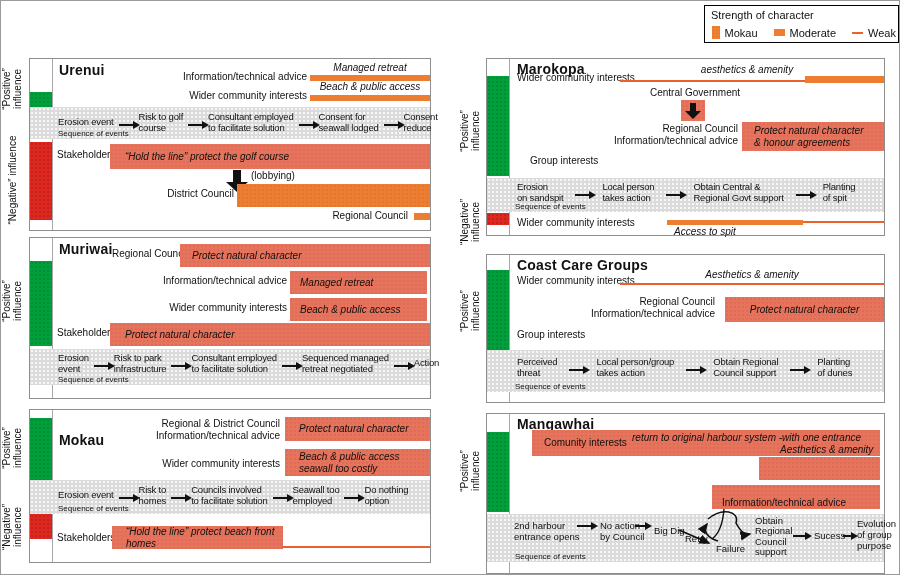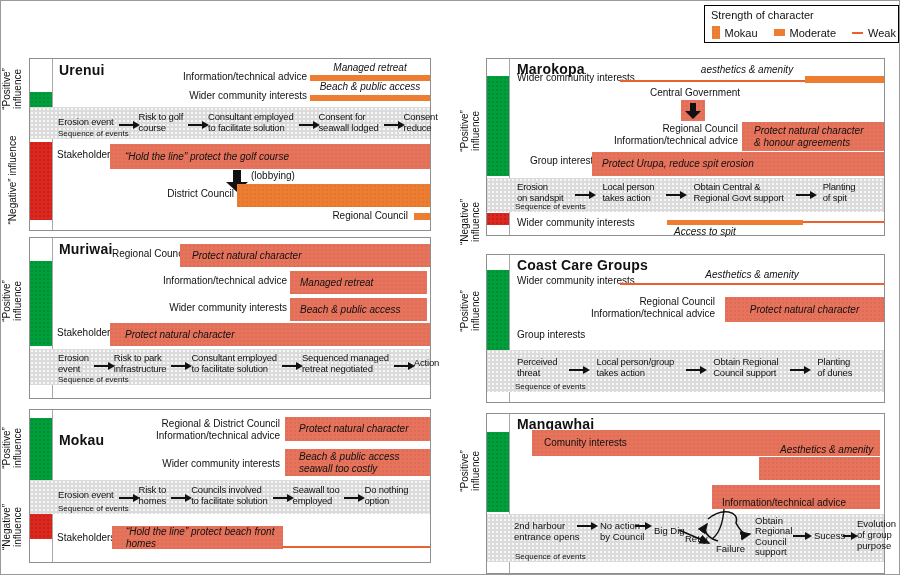--- a/index.html
+++ b/index.html
@@ -207,21 +207,20 @@
     <div class="mbar" style="left:318px;width:79px;top:17px;height:7px;"></div>
     <div class="label" style="left:163px;top:28px;">Central Government</div>
     <div class="sqbox" style="left:194px;top:41px;width:24px;height:21px;">
       <span class="darrow sm"></span>
     </div>
     <div class="label r pre" style="right:146px;top:64px;">Regional Council
 Information/technical advice</div>
     <div class="bar pre" style="left:255px;width:142px;top:63px;height:29px;padding-left:12px;box-sizing:border-box;">Protect natural character
 &amp; honour agreements</div>
     <div class="label" style="left:43px;top:96px;">Group interests</div>
-    <div class="bar" style="left:105px;width:292px;top:93px;height:24px;padding-left:10px;box-sizing:border-box;">Protect Urupa, reduce spit erosion</div>
     <div class="band" style="top:119px;height:34px;">
       <div class="steps" style="padding:4px 2px 0 30px;">
         <span class="step pre">Erosion
 on sandspit</span>
         <span class="harrow" style="margin-left:12px;margin-right:12px;"></span>
         <span class="step pre">Local person
 takes action</span>
         <span class="harrow" style="margin-left:12px;margin-right:12px;"></span>
         <span class="step pre">Obtain Central &amp;
 Regional Govt support</span>
@@ -266,20 +265,21 @@
       <div class="seqlabel">Sequence of events</div>
     </div>
   </div>
 
   <div class="panel" style="left:485px;top:412px;width:397px;height:159px;">
     <div class="colline"></div>
     <div class="ptitle" style="left:30px;top:2px;">Mangawhai</div>
     <div class="posbar" style="top:18px;height:80px;"></div>
     <div class="bar" style="left:45px;width:348px;top:16px;height:26px;">
       <span class="label" style="left:12px;top:7px;font-style:normal;">Comunity interests</span>
+      <span class="note" style="left:100px;top:2px;">return to original harbour system -with one entrance</span>
       <span class="note" style="left:248px;top:14px;">Aesthetics &amp; amenity</span>
     </div>
     <div class="bar" style="left:272px;width:121px;top:43px;height:23px;"></div>
     <div class="bar" style="left:225px;width:168px;top:71px;height:24px;">
       <span class="label" style="left:10px;top:12px;font-style:normal;">Information/technical advice</span>
     </div>
     <div class="band" style="top:100px;height:48px;">
       <span class="step pre label" style="left:27px;top:6px;font-size:9.5px;">2nd harbour
 entrance opens</span>
       <span class="harrow abs" style="left:90px;top:11px;"></span>

